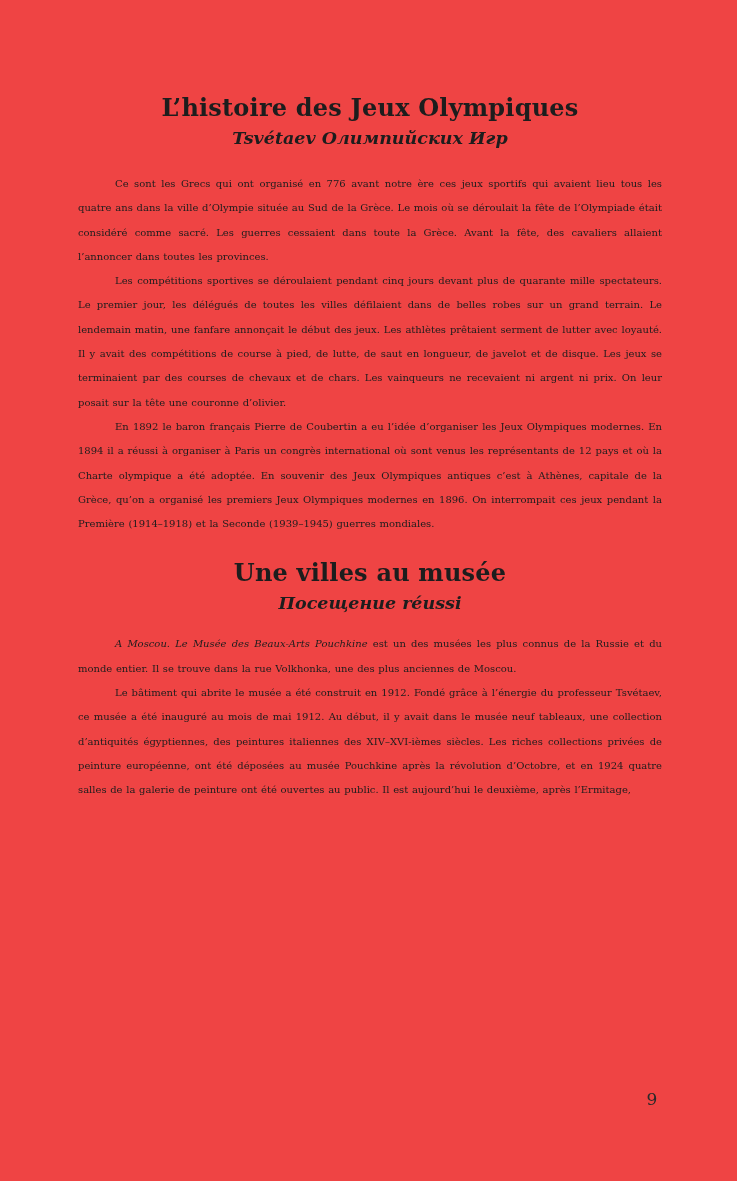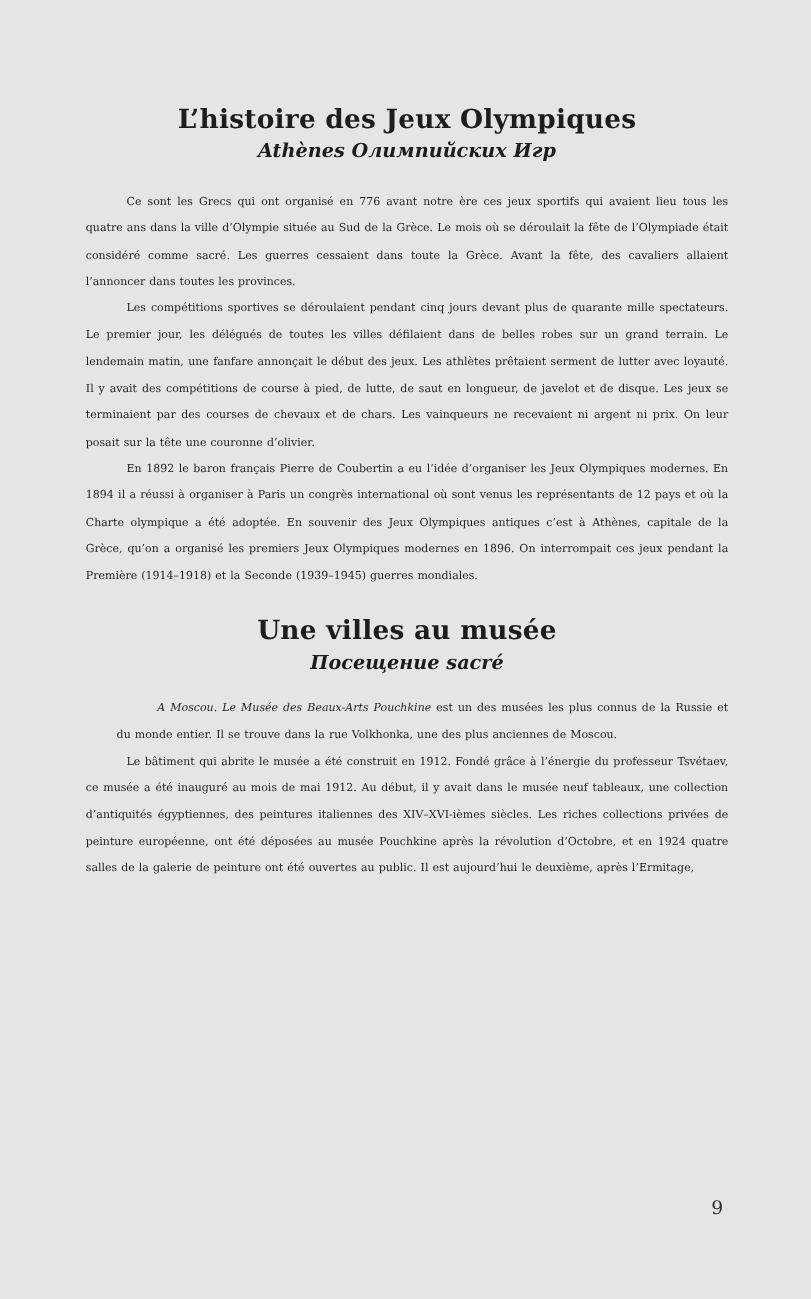--- a/index.html
+++ b/index.html
@@ -4,21 +4,21 @@
 <style>
   html, body {
     margin: 0;
     padding: 0;
     background: #ffffff;
   }
   .page {
     position: relative;
     width: 737px;
     height: 1181px;
-    background: #e5e5e5;
+    background: #ef4444;
     color: #1d1d1d;
     font-family: "DejaVu Serif", "Liberation Serif", serif;
     overflow: hidden;
   }
   .content {
     position: absolute;
     left: 78px;
     top: 92px;
     width: 584px;
   }
@@ -47,21 +47,20 @@
     word-spacing: 0.5px;
   }
   .para.first {
     margin-top: 22px;
   }
   .section-museum {
     margin-top: 21px;
   }
   .section-museum .para.first {
     margin-top: 17px;
-    margin-left: 28px;
   }
   .lead-italic {
     font-style: italic;
   }
   .page-number {
     position: absolute;
     left: 640px;
     top: 1089px;
     width: 24px;
     text-align: center;
@@ -70,29 +69,29 @@
   }
 </style>
 </head>
 <body>
 
 <div class="page">
   <div class="content">
 
     <section class="section-olympics">
       <h1 class="section-title">L’histoire des Jeux Olympiques</h1>
-      <h2 class="section-subtitle">Athènes Олимпийских Игр</h2>
+      <h2 class="section-subtitle">Tsvétaev Олимпийских Игр</h2>
       <p class="para first">Ce sont les Grecs qui ont organisé en 776 avant notre ère ces jeux sportifs qui avaient lieu tous les quatre ans dans la ville d’Olympie située au Sud de la Grèce. Le mois où se déroulait la fête de l’Olympiade était considéré comme sacré. Les guerres cessaient dans toute la Grèce. Avant la fête, des cavaliers allaient l’annoncer dans toutes les provinces.</p>
       <p class="para">Les compétitions sportives se déroulaient pendant cinq jours devant plus de quarante mille spectateurs. Le premier jour, les délégués de toutes les villes défilaient dans de belles robes sur un grand terrain. Le lendemain matin, une fanfare annonçait le début des jeux. Les athlètes prêtaient serment de lutter avec loyauté. Il y avait des compétitions de course à pied, de lutte, de saut en longueur, de javelot et de disque. Les jeux se terminaient par des courses de chevaux et de chars. Les vainqueurs ne recevaient ni argent ni prix. On leur posait sur la tête une couronne d’olivier.</p>
       <p class="para">En 1892 le baron français Pierre de Coubertin a eu l’idée d’organiser les Jeux Olympiques modernes. En 1894 il a réussi à organiser à Paris un congrès international où sont venus les représentants de 12 pays et où la Charte olympique a été adoptée. En souvenir des Jeux Olympiques antiques c’est à Athènes, capitale de la Grèce, qu’on a organisé les premiers Jeux Olympiques modernes en 1896. On interrompait ces jeux pendant la Première (1914–1918) et la Seconde (1939–1945) guerres mondiales.</p>
     </section>
 
     <section class="section-museum">
       <h1 class="section-title">Une villes au musée</h1>
-      <h2 class="section-subtitle">Посещение sacré</h2>
+      <h2 class="section-subtitle">Посещение réussi</h2>
       <p class="para first"><em class="lead-italic">A Moscou. Le Musée des Beaux-Arts Pouchkine</em><span> est un des musées les plus connus de la Russie et du monde entier. Il se trouve dans la rue Volkhonka, une des plus anciennes de Moscou.</span></p>
       <p class="para">Le bâtiment qui abrite le musée a été construit en 1912. Fondé grâce à l’énergie du professeur Tsvétaev, ce musée a été inauguré au mois de mai 1912. Au début, il y avait dans le musée neuf tableaux, une collection d’antiquités égyptiennes, des peintures italiennes des XIV–XVI-ièmes siècles. Les riches collections privées de peinture européenne, ont été déposées au musée Pouchkine après la révolution d’Octobre, et en 1924 quatre salles de la galerie de peinture ont été ouvertes au public. Il est aujourd’hui le deuxième, après l’Ermitage,</p>
     </section>
 
   </div>
 
   <div class="page-number">9</div>
 </div>
 
 </body></html>

